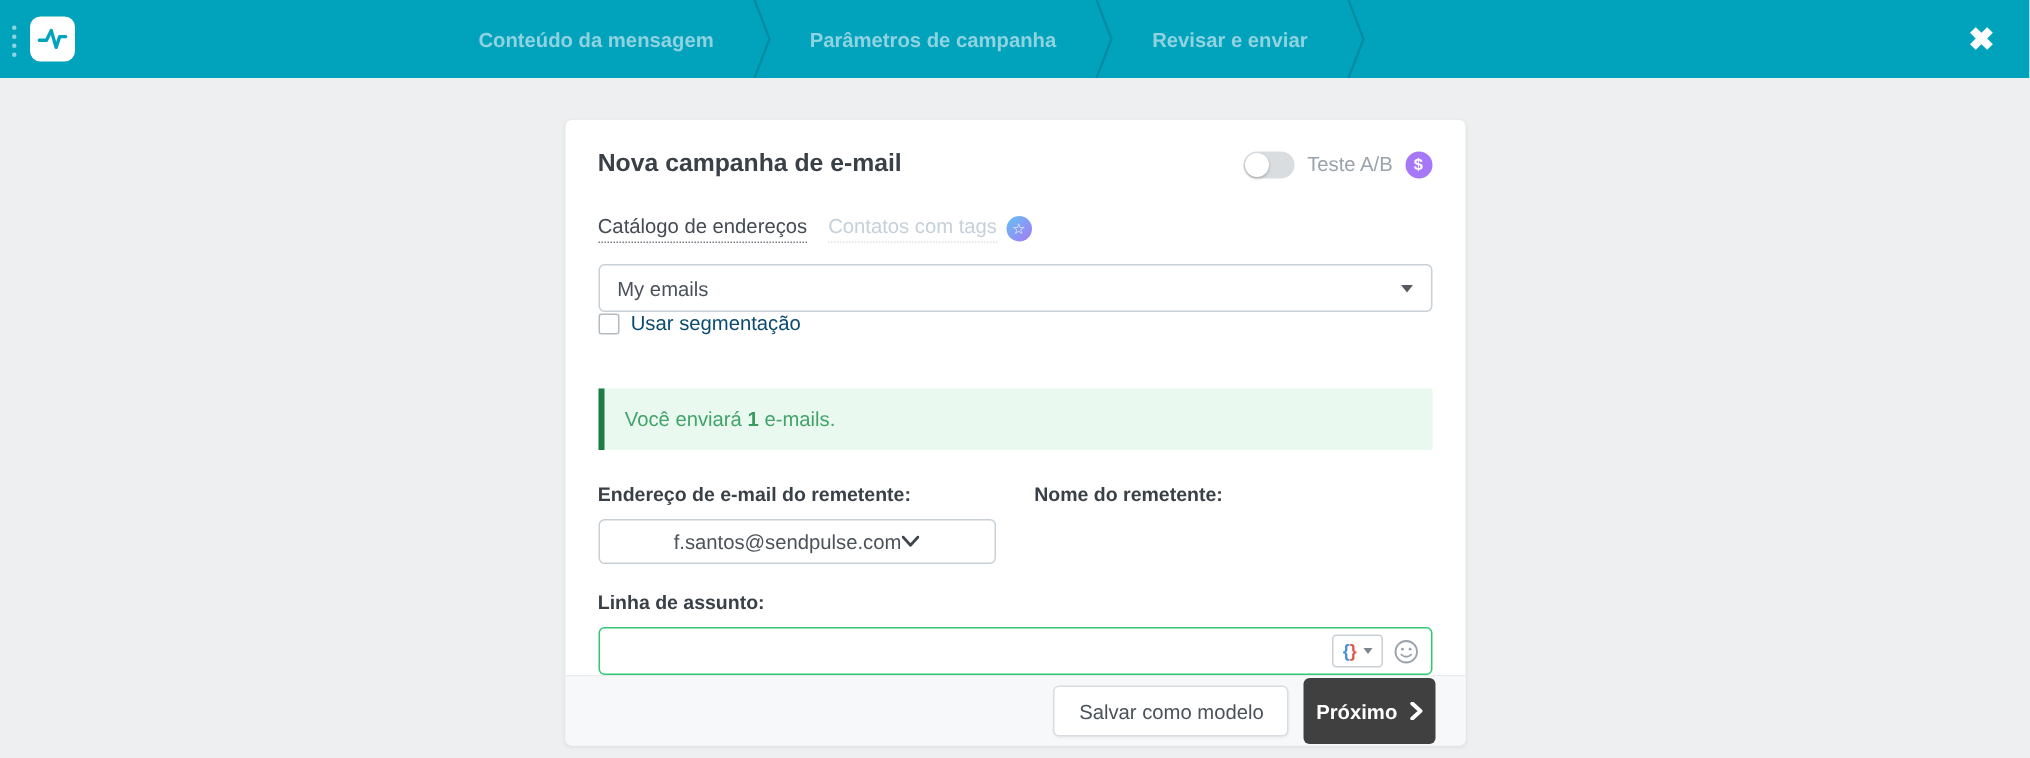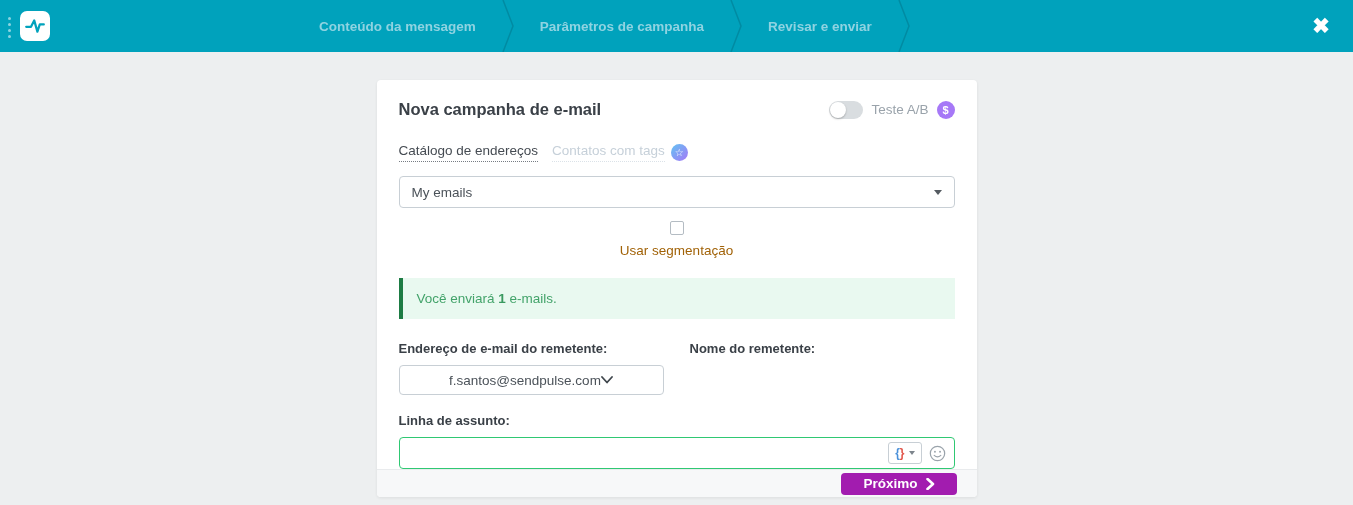--- a/index.html
+++ b/index.html
@@ -79,25 +79,25 @@
     height:32px; border:1px solid #c8cfd5; border-radius:4px; background:#fff;
     display:flex; align-items:center; justify-content:space-between;
     padding:0 12px; font-size:13.5px; color:#4b5259; cursor:pointer;
   }
   .list-select { margin-top:14px; }
   .tri {
     width:0; height:0; border-left:4px solid transparent; border-right:4px solid transparent;
     border-top:5px solid #555b61;
   }
 
-  .checkbox-row { margin-top:13px; display:flex; align-items:center; gap:8px; font-size:13.5px; color:#a16207; cursor:pointer;flex-direction:column; }
+  .checkbox-row { display:flex; align-items:center; gap:8px; font-size:13.5px; color:#0c4a6e; cursor:pointer; }
   .checkbox { width:14px; height:14px; border:1px solid #b4bcc3; border-radius:2px; background:#fff; }
 
   .alert {
-    margin-top:20px; background:#e9f9f0; border-left:4px solid #1d7c44;
+    margin-top:36px; background:#e9f9f0; border-left:4px solid #1d7c44;
     padding:13px 14px; font-size:13.5px; color:#43a36a;
   }
   .alert b { color:#3a9a60; }
 
   .fields-row { margin-top:22px; display:flex; gap:26px; }
   .field { flex:1; }
   .flabel { font-size:13px; font-weight:bold; color:#3a4047; margin-bottom:9px; }
   .field .select { height:30px;justify-content:center; }
   .text-input {
     width:100%; height:30px; border:1px solid #c8cfd5; border-radius:4px;
@@ -129,21 +129,21 @@
     height:54px; background:#f7f8f9; border-top:1px solid #e9ebed;
     border-radius:0 0 4px 4px;
     display:flex; align-items:center; justify-content:flex-end; gap:10px; padding-right:20px;
   }
   .btn-secondary {
     height:34px; padding:0 16px; background:#fff; border:1px solid #d9dde1; border-radius:4px;
     font-size:13.5px; color:#4b5259; cursor:pointer; font-family:"Liberation Sans",sans-serif;
     box-shadow:0 1px 2px rgba(0,0,0,.05);
   }
   .btn-primary {
-    height:22px; padding:0 22px; background:#a21caf; border:none; border-radius:4px;
+    height:44px; padding:0 8px; background:#404040; border:none; border-radius:4px;
     font-size:13.5px; color:#fff; font-weight:bold; cursor:pointer; font-family:"Liberation Sans",sans-serif;
     display:flex; align-items:center; gap:8px;
   }
 </style>
 </head>
 <body>
 
 <div class="header">
   <div class="drag-dots">
       <i></i>
@@ -249,20 +249,21 @@
             <circle cx="11.7" cy="7.2" r="1" fill="#9aa3ab"></circle>
             <path d="M5.5 11 Q9 14 12.5 11" fill="none" stroke="#9aa3ab" stroke-width="1.3" stroke-linecap="round"></path>
           </svg>
         </span>
       </div>
     </div>
 
   </div>
 
   <div class="card-footer">
+    <button class="btn-secondary">Salvar como modelo</button>
     <button class="btn-primary">
       <span>Próximo</span>
       <svg width="9" height="12" viewBox="0 0 9 12">
         <polyline points="1.5,1 7,6 1.5,11" fill="none" stroke="#fff" stroke-width="2.6" stroke-linecap="round" stroke-linejoin="round"></polyline>
       </svg>
     </button>
   </div>
 </div>
 
 </body></html>

